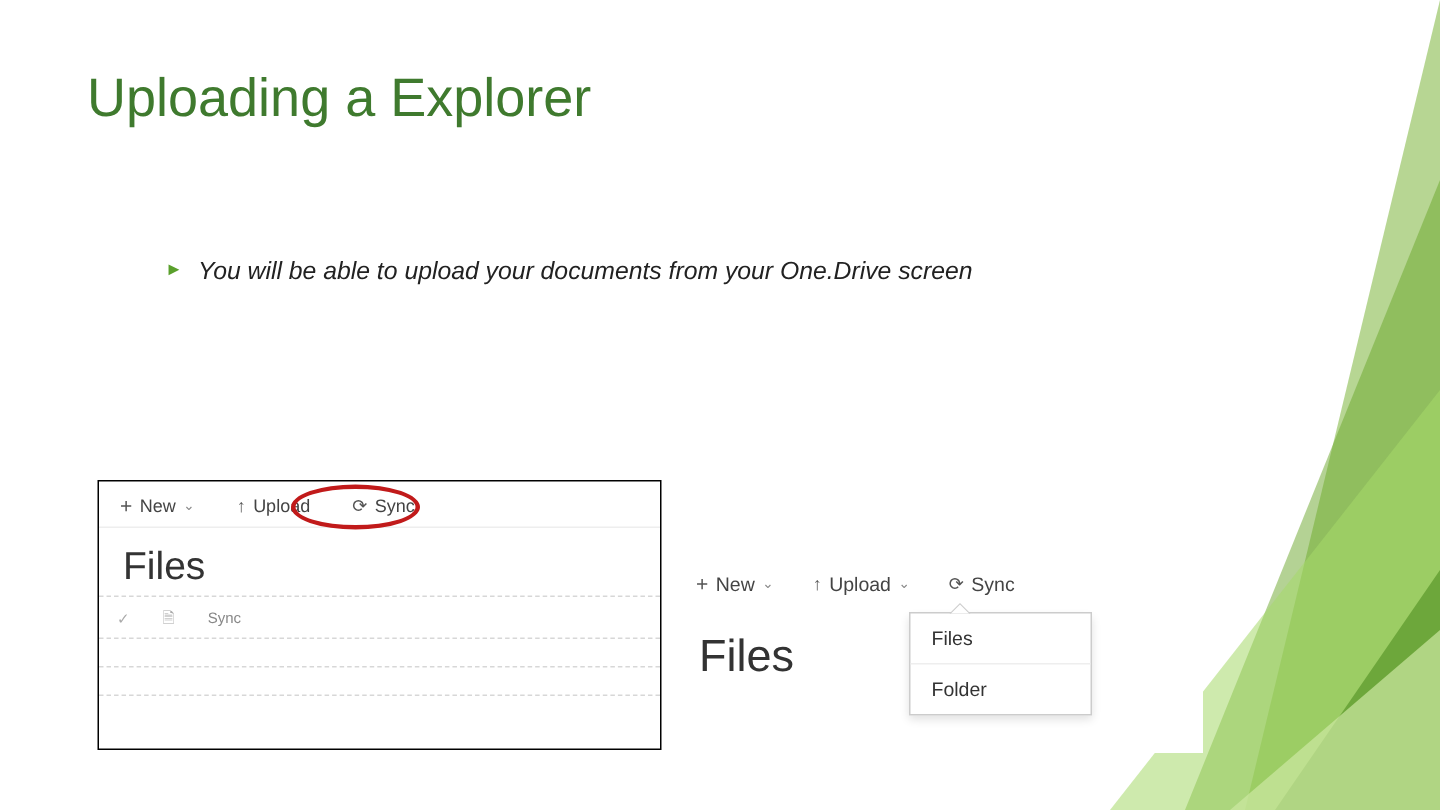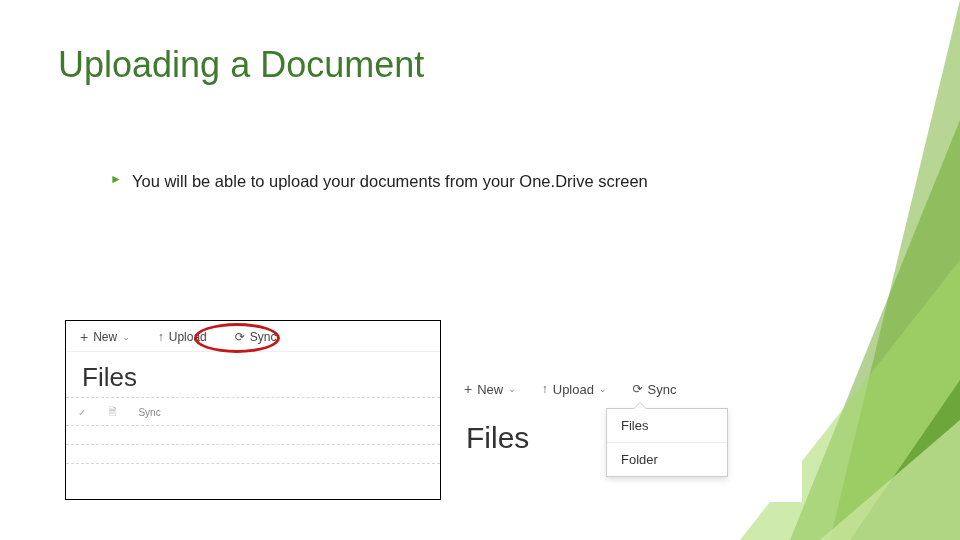--- a/index.html
+++ b/index.html
@@ -31,20 +31,21 @@
     top: 154px;
     width: 700px;
   }
   .bullets li {
     list-style: none;
     position: relative;
     font-size: 16.5px;
     color: #222;
     margin-bottom: 22px;
     line-height: 1.35;
+    font-style: italic;
   }
   .bullets li::before {
     content: "►";
     position: absolute;
     left: -22px;
     top: 1px;
     font-size: 12px;
     color: #5aa02c;
   }
 
@@ -172,21 +173,21 @@
   }
   .dropdown .dd-item:last-child { border-bottom: none; }
 
   .plus-ico { font-size: 14px; font-weight: 300; color: #555; }
   .up-ico, .sync-ico { font-size: 12px; color: #555; }
 </style>
 </head>
 <body>
 <div class="slide">
 
-  <div class="title">Uploading a Document</div>
+  <div class="title">Uploading a Explorer</div>
 
   <ul class="bullets">
     <li>You will be able to upload your documents from your One.Drive screen</li>
   </ul>
 
   <svg class="deco" viewBox="0 0 260 540">
     <polygon points="260,0 260,540 130,540" fill="#7bb53b" opacity="0.55"></polygon>
     <polygon points="260,120 260,540 90,540" fill="#6aa52a" opacity="0.5"></polygon>
     <polygon points="260,260 260,540 40,540" fill="#a6d96a" opacity="0.55"></polygon>
     <polygon points="260,380 260,540 150,540" fill="#4f8d1f" opacity="0.6"></polygon>

